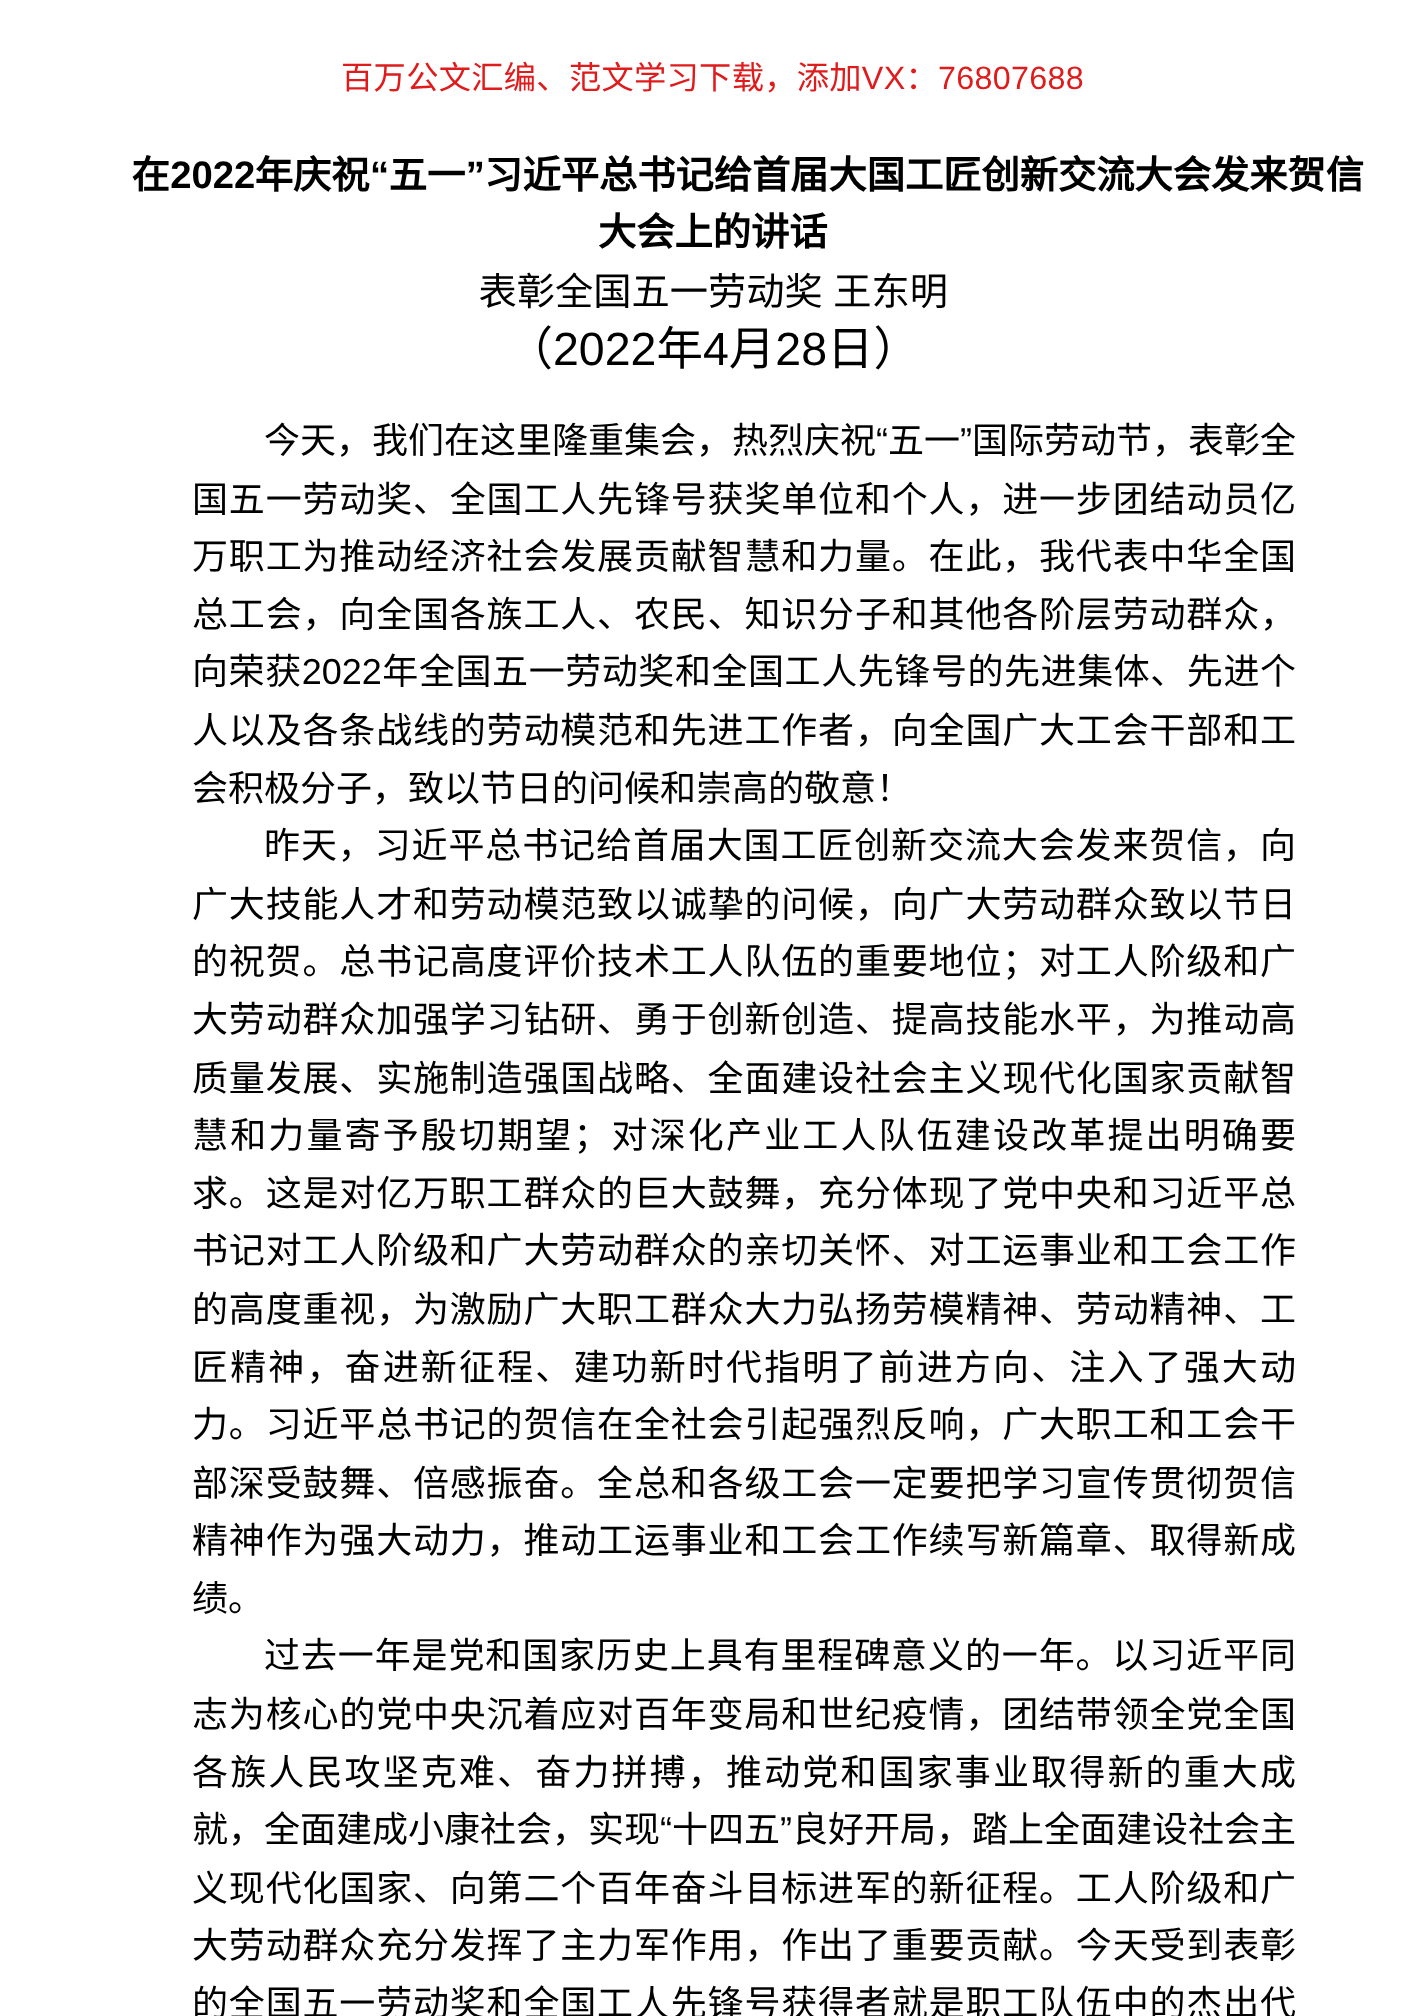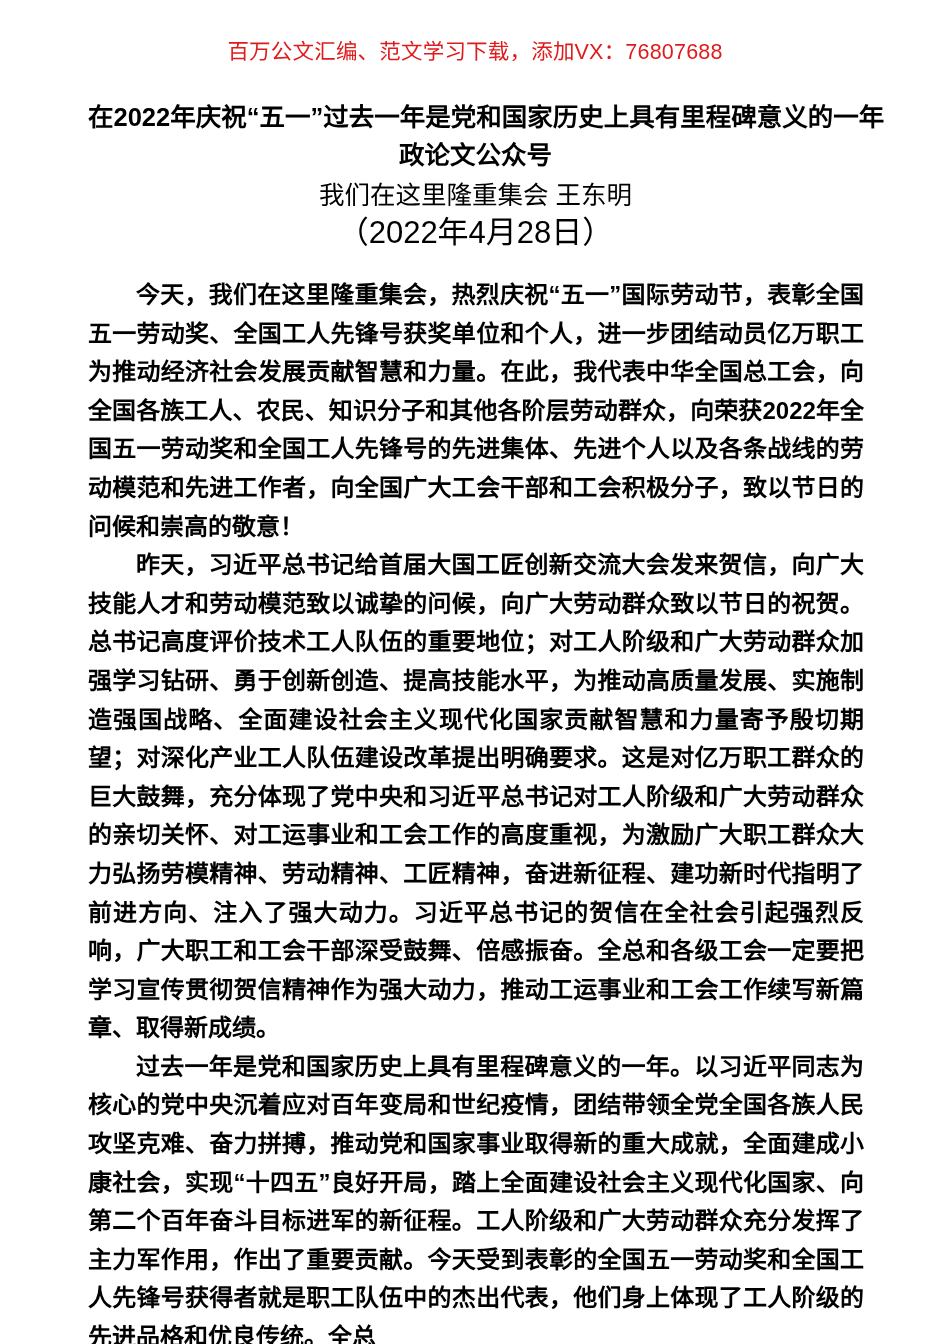--- a/index.html
+++ b/index.html
@@ -79,22 +79,23 @@
     text-align: justify;
     text-align-last: left;
     font-weight: 400;
   }
   .para {
     font-size: 24px;
     line-height: 38.6px;
     text-indent: 48px;
     text-align: justify;
     text-align-last: left;
-    font-weight: 700;
+    font-weight: 400;
     word-break: break-all;
+    margin-left: 40px;
   }
 
   
   .footer {
     position: absolute;
     left: 0;
     top: 1283px;
     width: 950px;
     text-align: center;
     padding-right: 0px;
@@ -122,23 +123,23 @@
 </head>
 <body>
 
 <div class="page">
 
   <div class="promo-banner">
     <span class="promo-text" style="color: rgb(224, 27, 27);">百万公文汇编、范文学习下载，添加VX：76807688</span>
   </div>
 
   <div class="doc-title">
-    <div class="title-line">在2022年庆祝“五一”过去一年是党和国家历史上具有里程碑意义的一年</div>
-    <div class="title-line">政论文公众号</div>
-    <div class="title-author">我们在这里隆重集会  王东明</div>
+    <div class="title-line">在2022年庆祝“五一”习近平总书记给首届大国工匠创新交流大会发来贺信</div>
+    <div class="title-line">大会上的讲话</div>
+    <div class="title-author">表彰全国五一劳动奖  王东明</div>
     <div class="title-date">（2022年4月28日）</div>
   </div>
 
   <div class="doc-body">
     <div class="para">今天，我们在这里隆重集会，热烈庆祝“五一”国际劳动节，表彰全国五一劳动奖、全国工人先锋号获奖单位和个人，进一步团结动员亿万职工为推动经济社会发展贡献智慧和力量。在此，我代表中华全国总工会，向全国各族工人、农民、知识分子和其他各阶层劳动群众，向荣获2022年全国五一劳动奖和全国工人先锋号的先进集体、先进个人以及各条战线的劳动模范和先进工作者，向全国广大工会干部和工会积极分子，致以节日的问候和崇高的敬意！</div>
     <div class="para">昨天，习近平总书记给首届大国工匠创新交流大会发来贺信，向广大技能人才和劳动模范致以诚挚的问候，向广大劳动群众致以节日的祝贺。总书记高度评价技术工人队伍的重要地位；对工人阶级和广大劳动群众加强学习钻研、勇于创新创造、提高技能水平，为推动高质量发展、实施制造强国战略、全面建设社会主义现代化国家贡献智慧和力量寄予殷切期望；对深化产业工人队伍建设改革提出明确要求。这是对亿万职工群众的巨大鼓舞，充分体现了党中央和习近平总书记对工人阶级和广大劳动群众的亲切关怀、对工运事业和工会工作的高度重视，为激励广大职工群众大力弘扬劳模精神、劳动精神、工匠精神，奋进新征程、建功新时代指明了前进方向、注入了强大动力。习近平总书记的贺信在全社会引起强烈反响，广大职工和工会干部深受鼓舞、倍感振奋。全总和各级工会一定要把学习宣传贯彻贺信精神作为强大动力，推动工运事业和工会工作续写新篇章、取得新成绩。</div>
     <div class="para">过去一年是党和国家历史上具有里程碑意义的一年。以习近平同志为核心的党中央沉着应对百年变局和世纪疫情，团结带领全党全国各族人民攻坚克难、奋力拼搏，推动党和国家事业取得新的重大成就，全面建成小康社会，实现“十四五”良好开局，踏上全面建设社会主义现代化国家、向第二个百年奋斗目标进军的新征程。工人阶级和广大劳动群众充分发挥了主力军作用，作出了重要贡献。今天受到表彰的全国五一劳动奖和全国工人先锋号获得者就是职工队伍中的杰出代表，他们身上体现了工人阶级的先进品格和优良传统。全总</div>
   </div>
 
 

